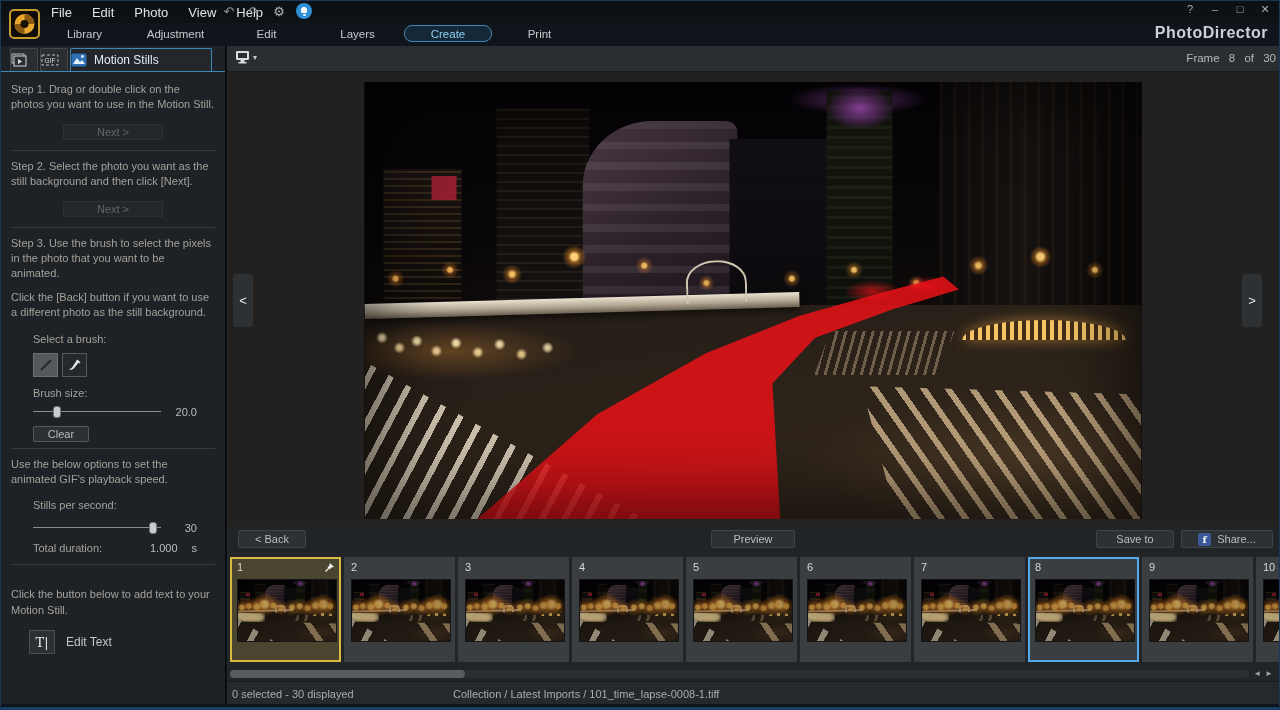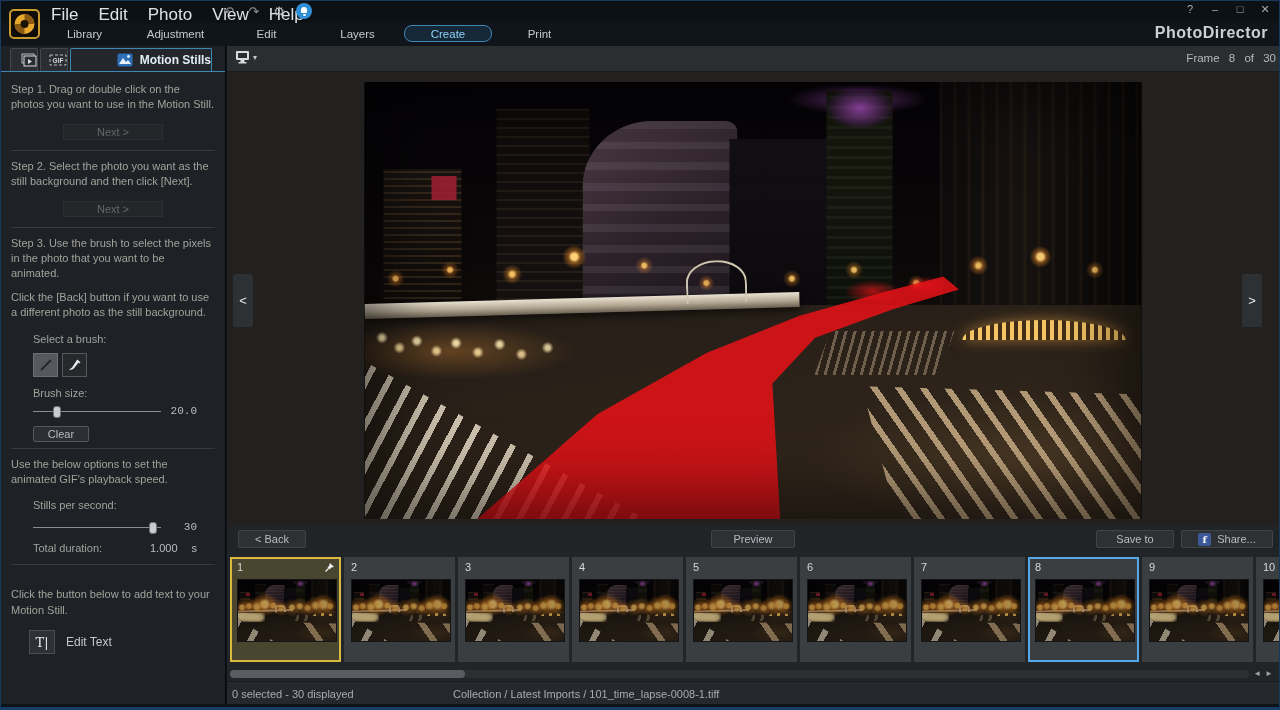--- a/index.html
+++ b/index.html
@@ -6,21 +6,21 @@
   html,body { background:#000; }
   body { font-family:"Liberation Sans", sans-serif; }
   .app { position:relative; width:1280px; height:710px; background:#0e1319;
          border:1px solid #17395c; border-bottom:3px solid #173f66; overflow:hidden;
          color:#c8ccd0; font-size:11px; }
 
   
   .titlebar { position:absolute; top:0; left:0; right:0; height:22px; background:#0c1116; }
   .logo { position:absolute; left:8px; top:8px; width:31px; height:30px; z-index:5; }
   .menubar { position:absolute; left:50px; top:4px; display:flex; gap:20px; }
-  .menubar span { color:#dfe2e5; font-size:17px; cursor:default; }
+  .menubar span { color:#dfe2e5; font-size:13px; cursor:default; }
   .quickicons { position:absolute; left:220px; top:2px; display:flex; gap:9px; align-items:center; }
   .qi { color:#8d9196; font-size:13px; width:16px; text-align:center; }
   .qi.gear { color:#aeb2b6; }
   .notif { width:16px; height:16px; border-radius:50%; background:#2f8fd6; position:relative; }
   .notif::after { content:""; position:absolute; left:5px; top:4px; width:6px; height:6px;
                   background:#fff; border-radius:50% 50% 20% 20%; }
   .notif::before { content:""; position:absolute; left:6.5px; top:10.5px; width:3px; height:2px;
                    background:#fff; border-radius:50%; }
   .wincontrols { position:absolute; right:8px; top:2px; display:flex; gap:13px; }
   .wincontrols span { color:#a9adb2; font-size:11px; width:12px; text-align:center; }
@@ -31,37 +31,37 @@
   .modetab { width:91px; height:23px; line-height:22px; text-align:center; color:#c6cacd; font-size:11.5px; }
   .modetab.active { width:88px; height:17px; line-height:17px; margin-top:2px; margin-left:1px; margin-right:2px;
                     background:#152838; border:1px solid #3f87b5; border-radius:8px; color:#8fd0f4; }
   .brand { position:absolute; right:11px; top:1px; font-size:16px; font-weight:700; color:#cdd1d5; letter-spacing:.5px; }
 
   
   .sidebar { position:absolute; left:0; top:45px; width:225px; bottom:3px; background:#1e2125;
              border-right:1px solid #06090c; }
   .side-tabs { position:absolute; left:0; top:0; right:0; height:25px; }
   .stab { position:absolute; top:2px; height:23px; background:#2a2d31; border:1px solid #44484c;
-          border-bottom:none; border-radius:2px 2px 0 0; display:flex; align-items:center; justify-content:flex-end;font-weight:bold; }
+          border-bottom:none; border-radius:2px 2px 0 0; display:flex; align-items:center; justify-content:flex-start; }
   .stab.t1 { left:9px; width:28px; }
   .stab.t2 { left:39px; width:28px; }
   .stab.active { left:69px; width:142px; background:#23272c; border-color:#3f87b5; gap:7px; }
   .stab.active .stab-label { color:#e2ecf4; font-size:12px; }
   .side-content { position:absolute; left:0; top:25px; right:0; bottom:0; background:#1e2125;
                   border-top:1px solid #3f87b5; padding:10px; overflow:hidden; }
   .step { color:#a3a29b; font-size:11px; line-height:1.4; }
   .next-btn { display:block; margin:11px auto 10px auto; width:100px; height:16px; background:#24272a;
               border:1px solid #2d3033; color:#63666a; font-size:11px; font-family:inherit; }
   .sep { border-top:1px solid #373a3d; margin:6px 0 8px 0; }
   .sublabel { color:#a3a29b; margin:4px 0 6px 22px; }
   .brushrow { display:flex; gap:4px; margin:8px 0 10px 22px; }
   .brushbtn { width:25px; height:24px; border:1px solid #505topt4; display:flex; align-items:center; justify-content:center; }
   .brushbtn.b1 { background:#55595d; border:1px solid #6b6f73; }
   .brushbtn.b2 { background:#26292c; border:1px solid #55595d; }
-  .sliderrow { display:flex; align-items:flex-start; margin:6px 0 8px 22px;font-family:Liberation Mono, monospace; }
+  .sliderrow { display:flex; align-items:flex-end; margin:6px 0 8px 22px; }
   .slider { position:relative; width:128px; height:13px; }
   .slider .track { position:absolute; left:0; right:0; top:6px; height:1px; background:#8a8d90; }
   .slider .handle { position:absolute; top:1px; width:8px; height:12px; background:#c9cdd1;
                     border-radius:3px; border:1px solid #6f7377; }
   .slider-val { margin-left:auto; margin-right:18px; color:#b9bdc1; }
   .clear-btn { display:block; margin:4px 0 6px 22px; width:56px; height:16px; background:#2c2f33;
                border:1px solid #55595d; border-radius:2px; color:#b9bdc1; font-size:11px; font-family:inherit; }
   .durrow { display:flex; margin:8px 0 6px 22px; color:#a3a29b; }
   .durrow .dv { margin-left:auto; margin-right:14px; color:#b9bdc1; }
   .durrow .du { margin-right:18px; color:#b9bdc1; }

